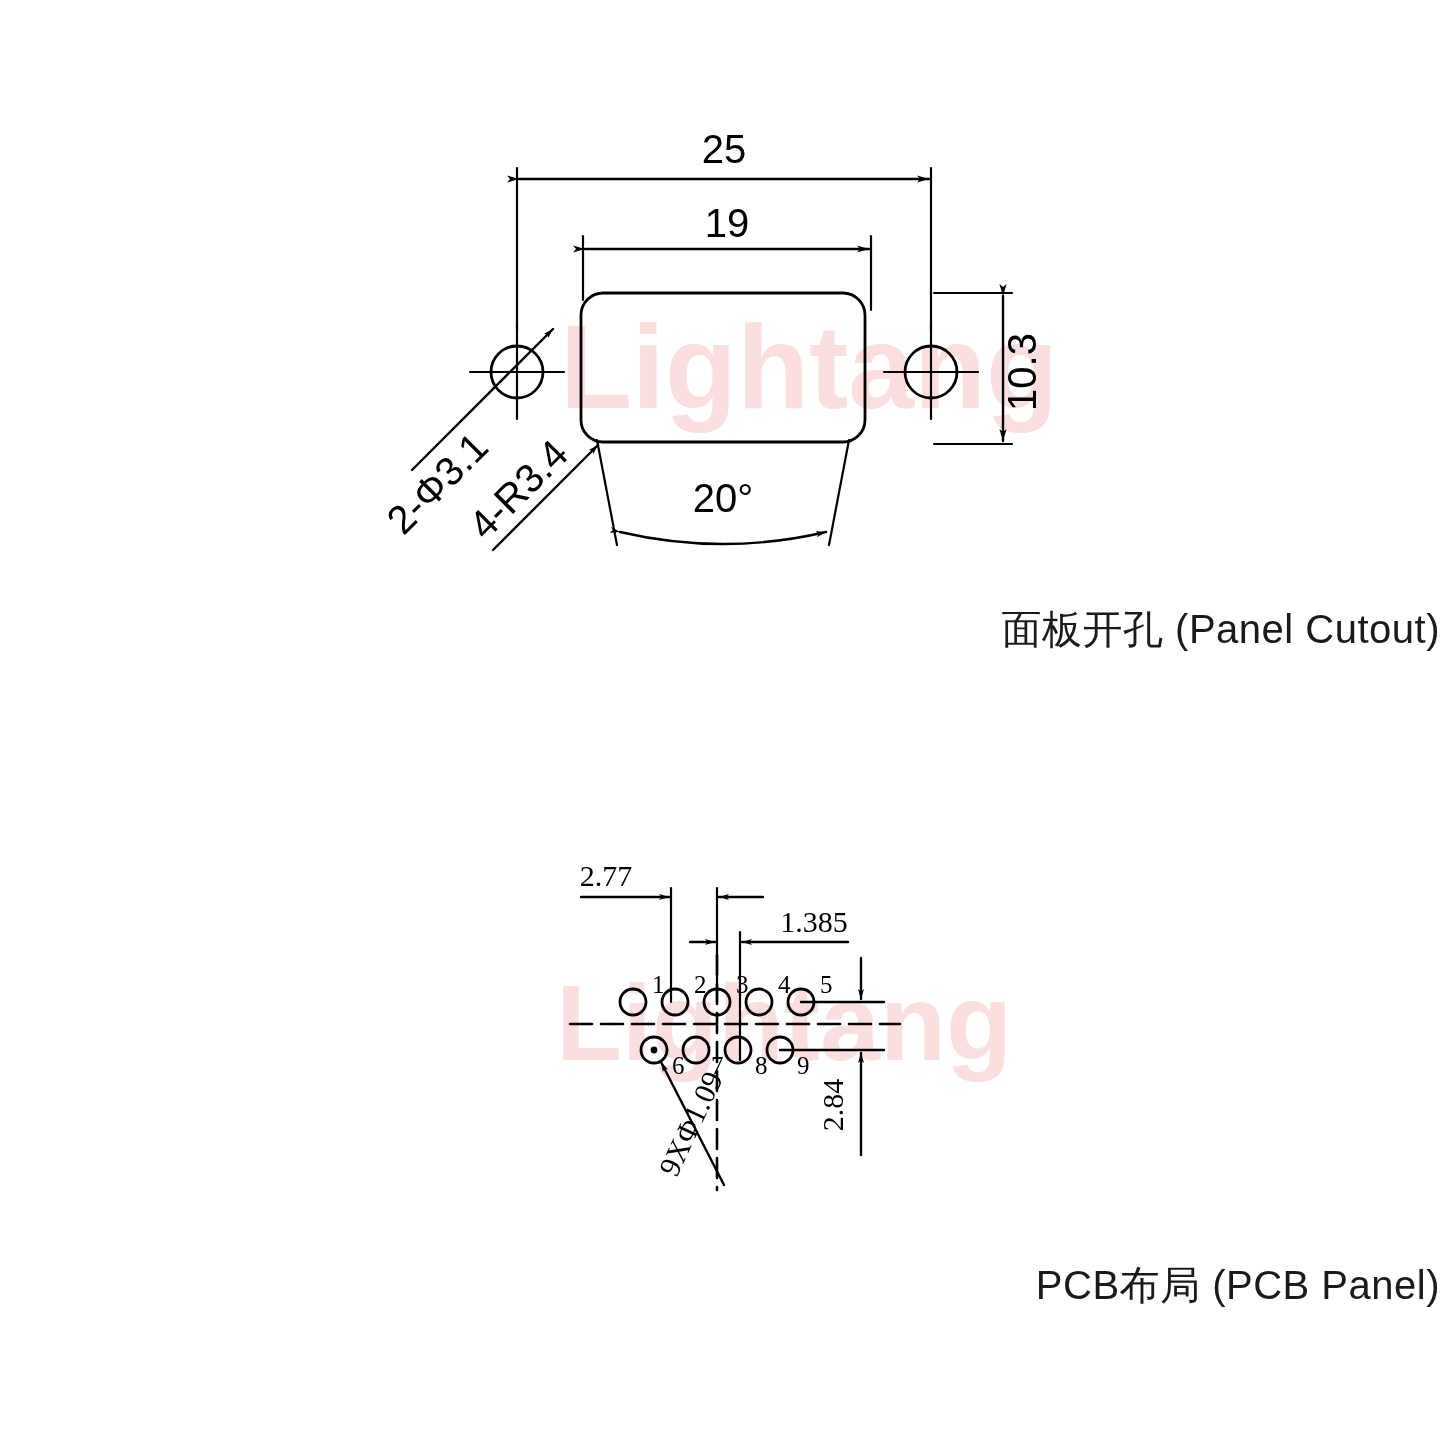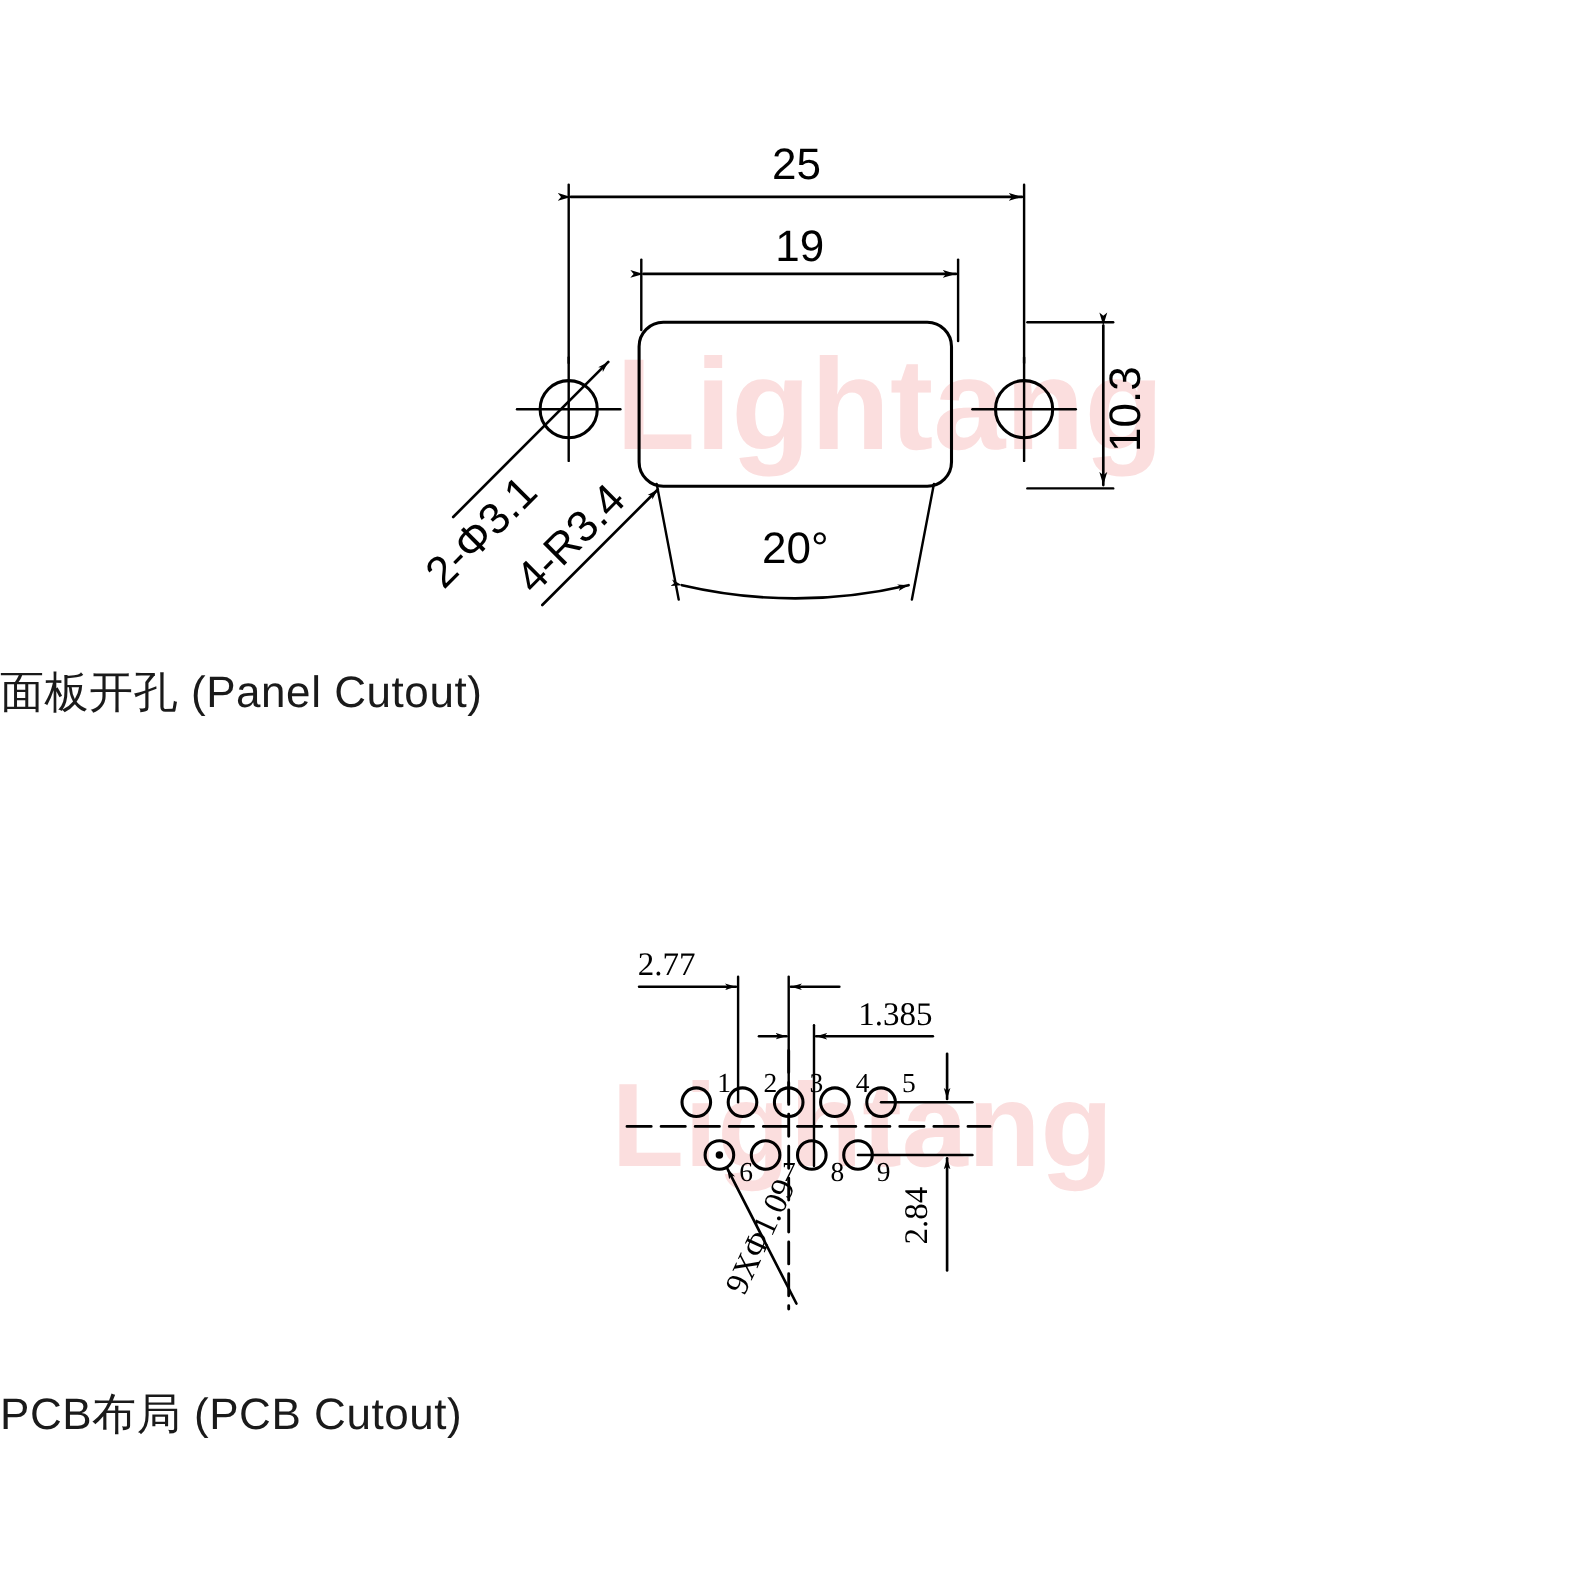--- a/index.html
+++ b/index.html
@@ -3,21 +3,21 @@
 <meta charset="utf-8">
 <style>
   html,body{margin:0;padding:0;background:#fff;}
   body{
     width:1440px;height:1440px;position:relative;overflow:hidden;
     font-family:"Liberation Sans",sans-serif;color:#000;
   }
   #stage{position:absolute;inset:0;}
   svg.draw{position:absolute;left:0;top:0;width:1440px;height:1440px;}
   .cap{
-    position:absolute;width:100%;text-align:left;
+    position:absolute;width:100%;text-align:right;
     font-family:"Liberation Sans",sans-serif;
     font-size:40px;color:#1a1a1a;letter-spacing:.5px;
   }
   #cap-panel{top:602px;}
   #cap-pcb{top:1258px;}
 </style>
 </head>
 <body>
 
 <div id="stage">
@@ -155,15 +155,15 @@
 
       <text x="672" y="1074" font-size="25">6</text>
       <text x="711" y="1074" font-size="25">7</text>
       <text x="755" y="1074" font-size="25">8</text>
       <text x="797" y="1074" font-size="25">9</text>
     </g>
 
   </svg>
 
   <div class="cap" id="cap-panel">面板开孔 (Panel Cutout)</div>
-  <div class="cap" id="cap-pcb">PCB布局 (PCB Cutout)</div>
+  <div class="cap" id="cap-pcb">PCB布局 (PCB Panel)</div>
 
 </div>
 
 </body></html>

